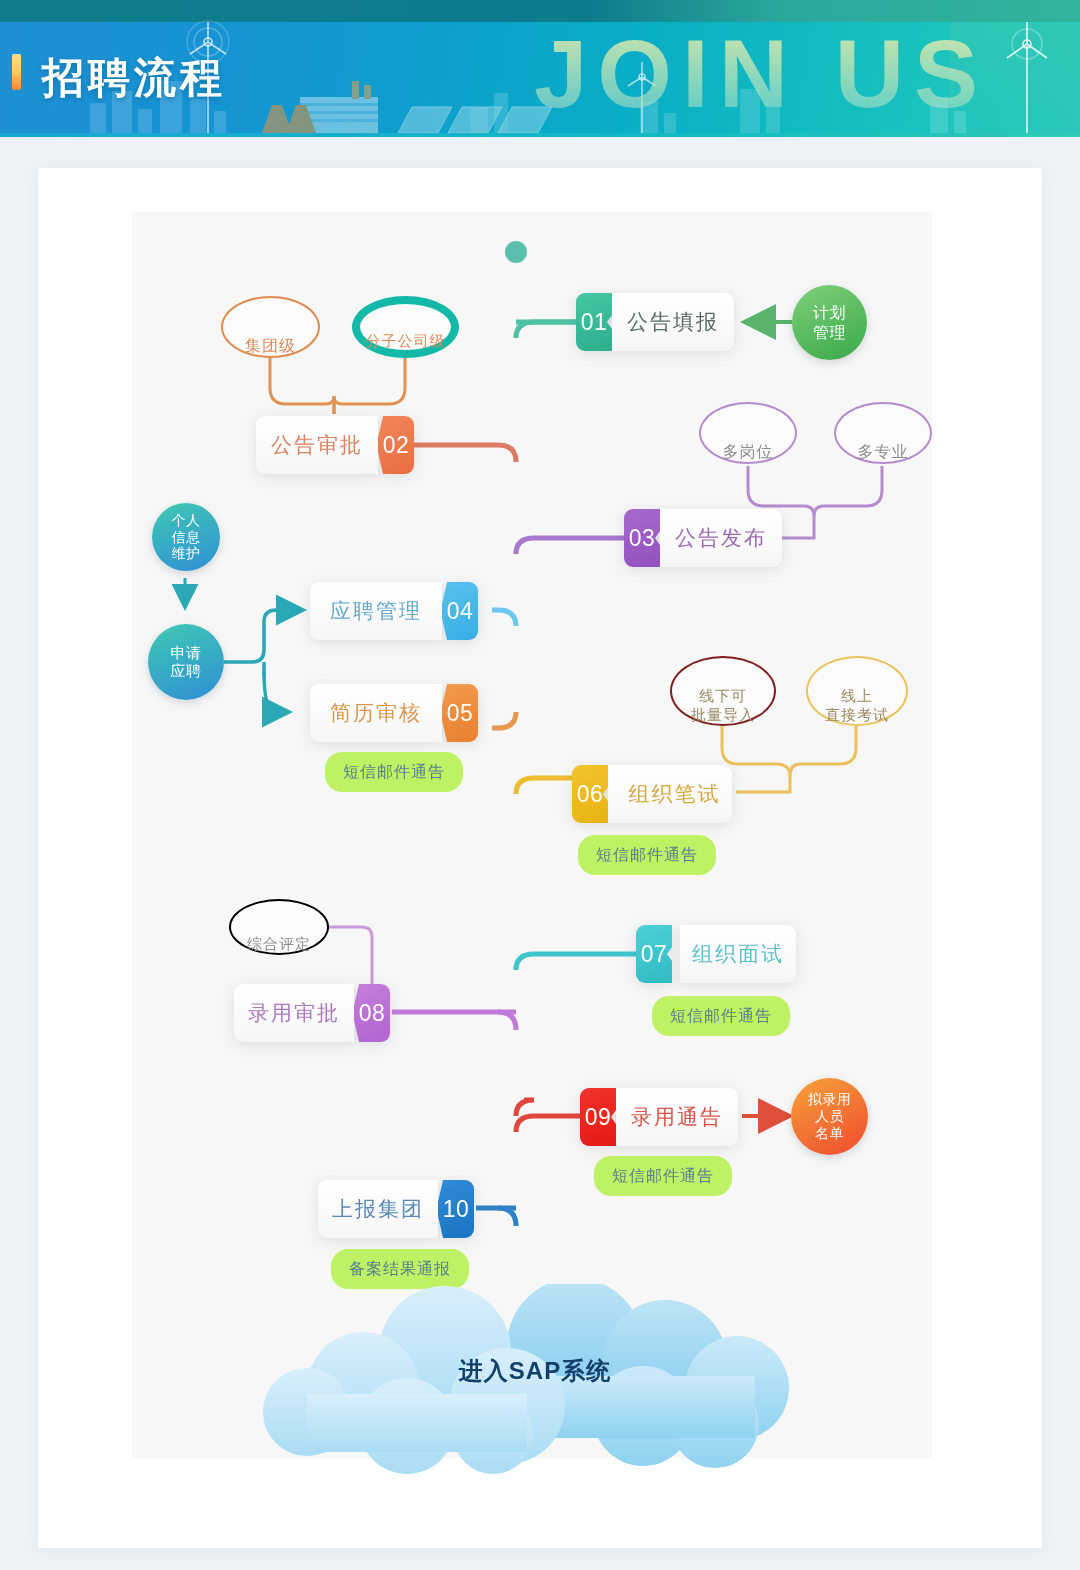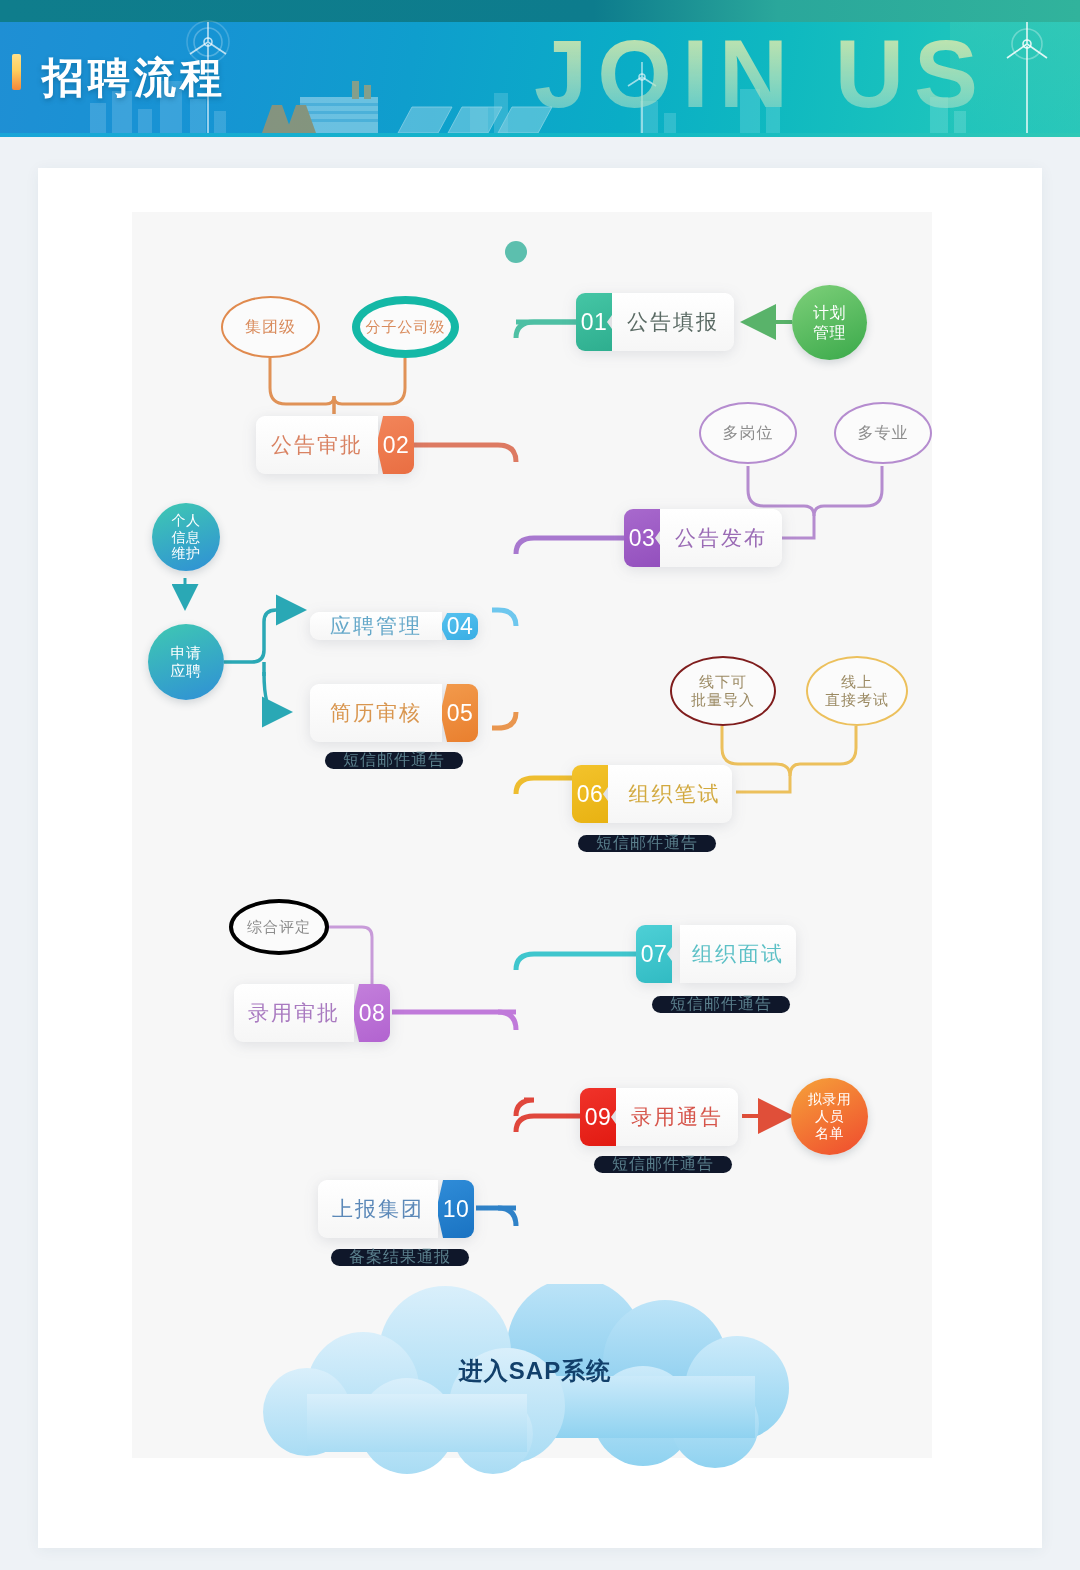--- a/index.html
+++ b/index.html
@@ -96,40 +96,40 @@
   
   .card.r .num { border-radius: 9px 0 0 9px; clip-path: polygon(0 0,100% 0,100% 38%,86% 50%,100% 62%,100% 100%,0 100%); }
   .card.r .lbl { border-radius: 0 9px 9px 0; }
   
   .card.l .num { border-radius: 0 9px 9px 0; clip-path: polygon(14% 0,100% 0,100% 100%,14% 100%,0 62%,0 50%,0 38%); }
   .card.l .lbl { border-radius: 9px 0 0 9px; }
 
   
   .oval {
     position: absolute;
-    display: flex; align-items: center; justify-content: center; text-align: center;
+    display: flex; align-items: flex-end; justify-content: center; text-align: center;
     border-radius: 50%;
     background: #fbfbfb;
     font-size: 16px; letter-spacing: 1px; line-height: 1.22;
     color: #7a7a7a;
   }
 
   
   .circle {
     position: absolute; border-radius: 50%;
     display: flex; align-items: center; justify-content: center; text-align: center;
     color: #fff; font-size: 16px; line-height: 1.2; letter-spacing: .5px;
     box-shadow: 0 3px 9px rgba(40,60,80,.18);
   }
 
   
   .pill {
-    position: absolute; height: 17px; padding: 0 18px;
+    position: absolute; height: 40px; padding: 0 18px;
     display: flex; align-items: center; justify-content: center;
-    border-radius: 17px; background: #0f172a;
+    border-radius: 17px; background: #bef264;
     color: #5a7f8c; font-size: 16px; letter-spacing: 1px;
   }
 
   
   .cloud-wrap { position: absolute; left: 245px; top: 1284px; width: 580px; height: 190px; }
   .cloud-label {
     position: absolute; left: 245px; top: 1355px; width: 580px;
     text-align: center; font-size: 24px; font-weight: 700;
     color: #12406b; letter-spacing: 1px;
   }
@@ -334,40 +334,40 @@
 
 <div class="oval" style="left:670px; top:656px; width:106px; height:70px; border:2px solid #7f1d1d; color:#9b8a63; font-size:15px;">
   <span style="white-space:pre-line">线下可
 批量导入</span>
 </div>
 <div class="oval" style="left:806px; top:656px; width:102px; height:70px; border:2px solid #ecc05c; color:#9b8a63; font-size:15px;">
   <span style="white-space:pre-line">线上
 直接考试</span>
 </div>
 
-<div class="oval" style="left:229px; top:899px; width:100px; height:56px; border:4px solid #000000; color:#8d8d8d; font-size:15px;">
+<div class="oval" style="left:229px; top:899px; width:100px; height:56px; border:2px solid #000000; color:#8d8d8d; font-size:15px;">
   <span>综合评定</span>
 </div>
 
 <div class="card r" style="left:576px; top:293px; width:158px;">
   <div class="num" style="background:linear-gradient(160deg,#45c6a5,#2eae8f);">01</div>
   <div class="lbl" style="color:#5a6a64;">公告填报</div>
 </div>
 
 <div class="card l" style="left:256px; top:416px; width:158px;">
   <div class="lbl" style="color:#d98262;">公告审批</div>
   <div class="num" style="background:linear-gradient(160deg,#f2855a,#e96e42);">02</div>
 </div>
 
 <div class="card r" style="left:624px; top:509px; width:158px;">
   <div class="num" style="background:linear-gradient(160deg,#a869cd,#9350bd);">03</div>
   <div class="lbl" style="color:#9a6bb5;">公告发布</div>
 </div>
 
-<div class="card l" style="left:310px; top:582px; width:168px;align-items:flex-end;">
+<div class="card l" style="left:310px; top:582px; width:168px;">
   <div class="lbl" style="color:#65a8c9;">应聘管理</div>
   <div class="num" style="background:linear-gradient(160deg,#56c2ef,#39ade4);">04</div>
 </div>
 
 <div class="card l" style="left:310px; top:684px; width:168px;">
   <div class="lbl" style="color:#d9964f;">简历审核</div>
   <div class="num" style="background:linear-gradient(160deg,#f29a4c,#e97f2e);">05</div>
 </div>
 
 <div class="card r" style="left:572px; top:765px; width:160px;">

